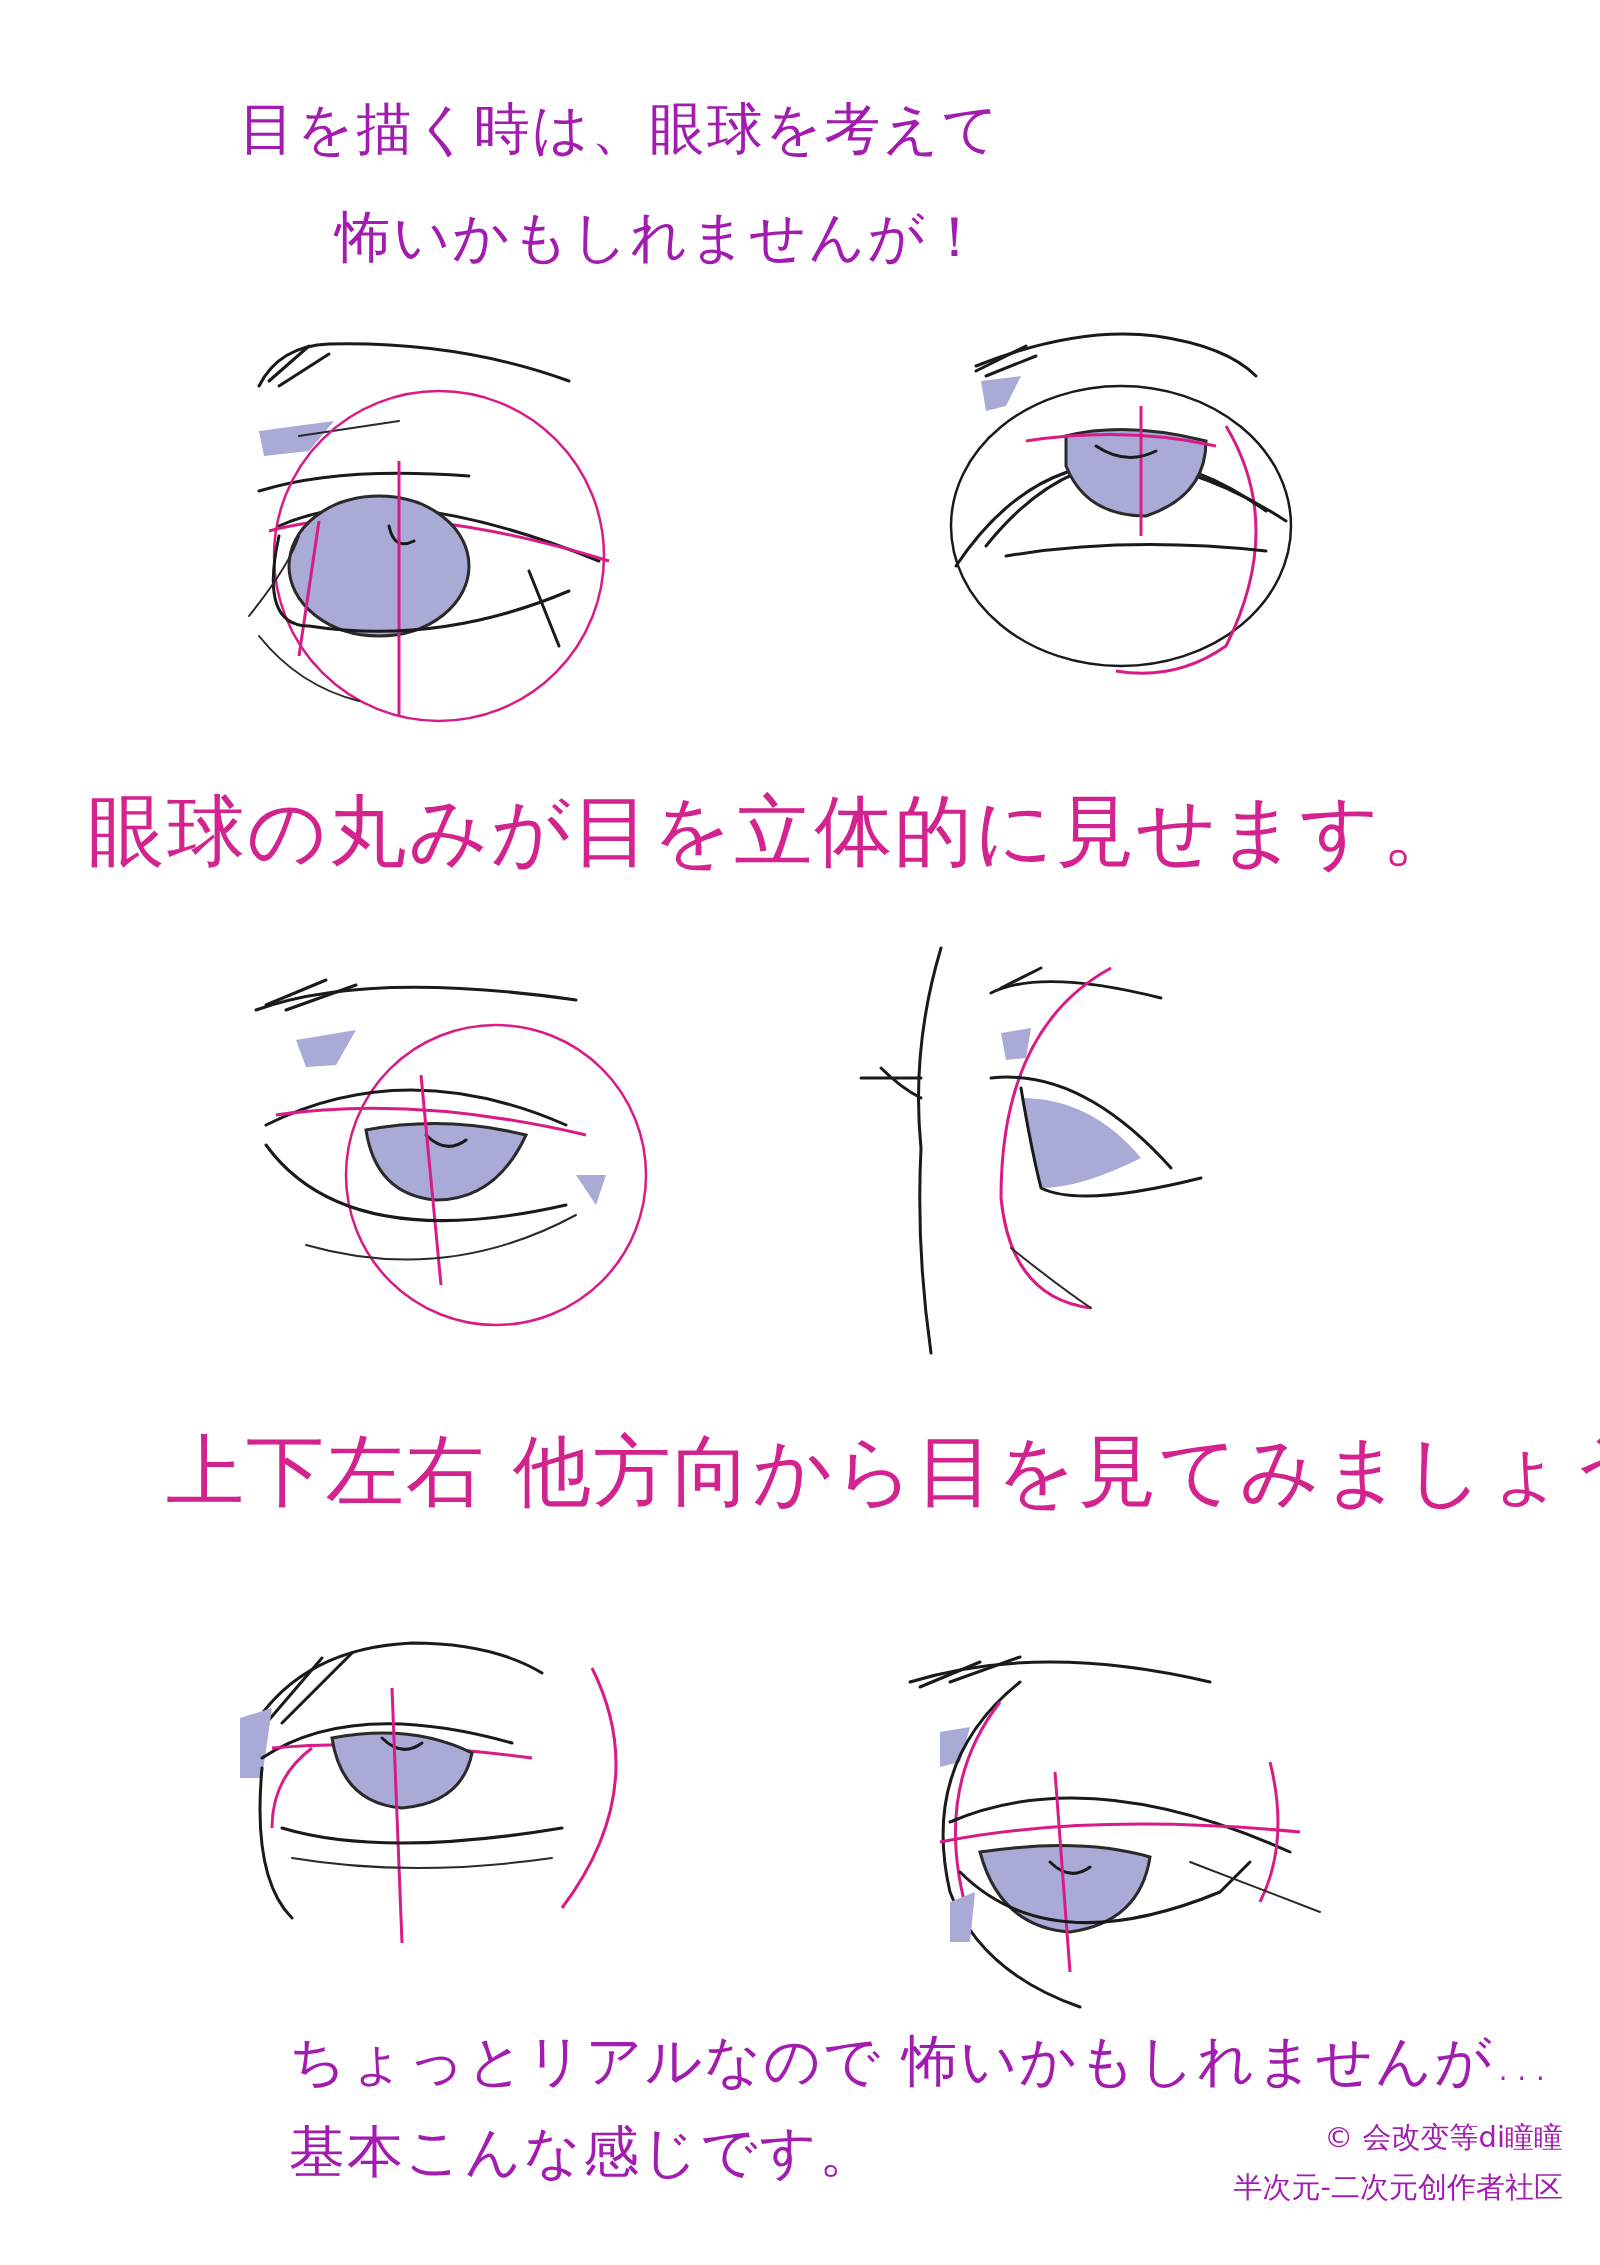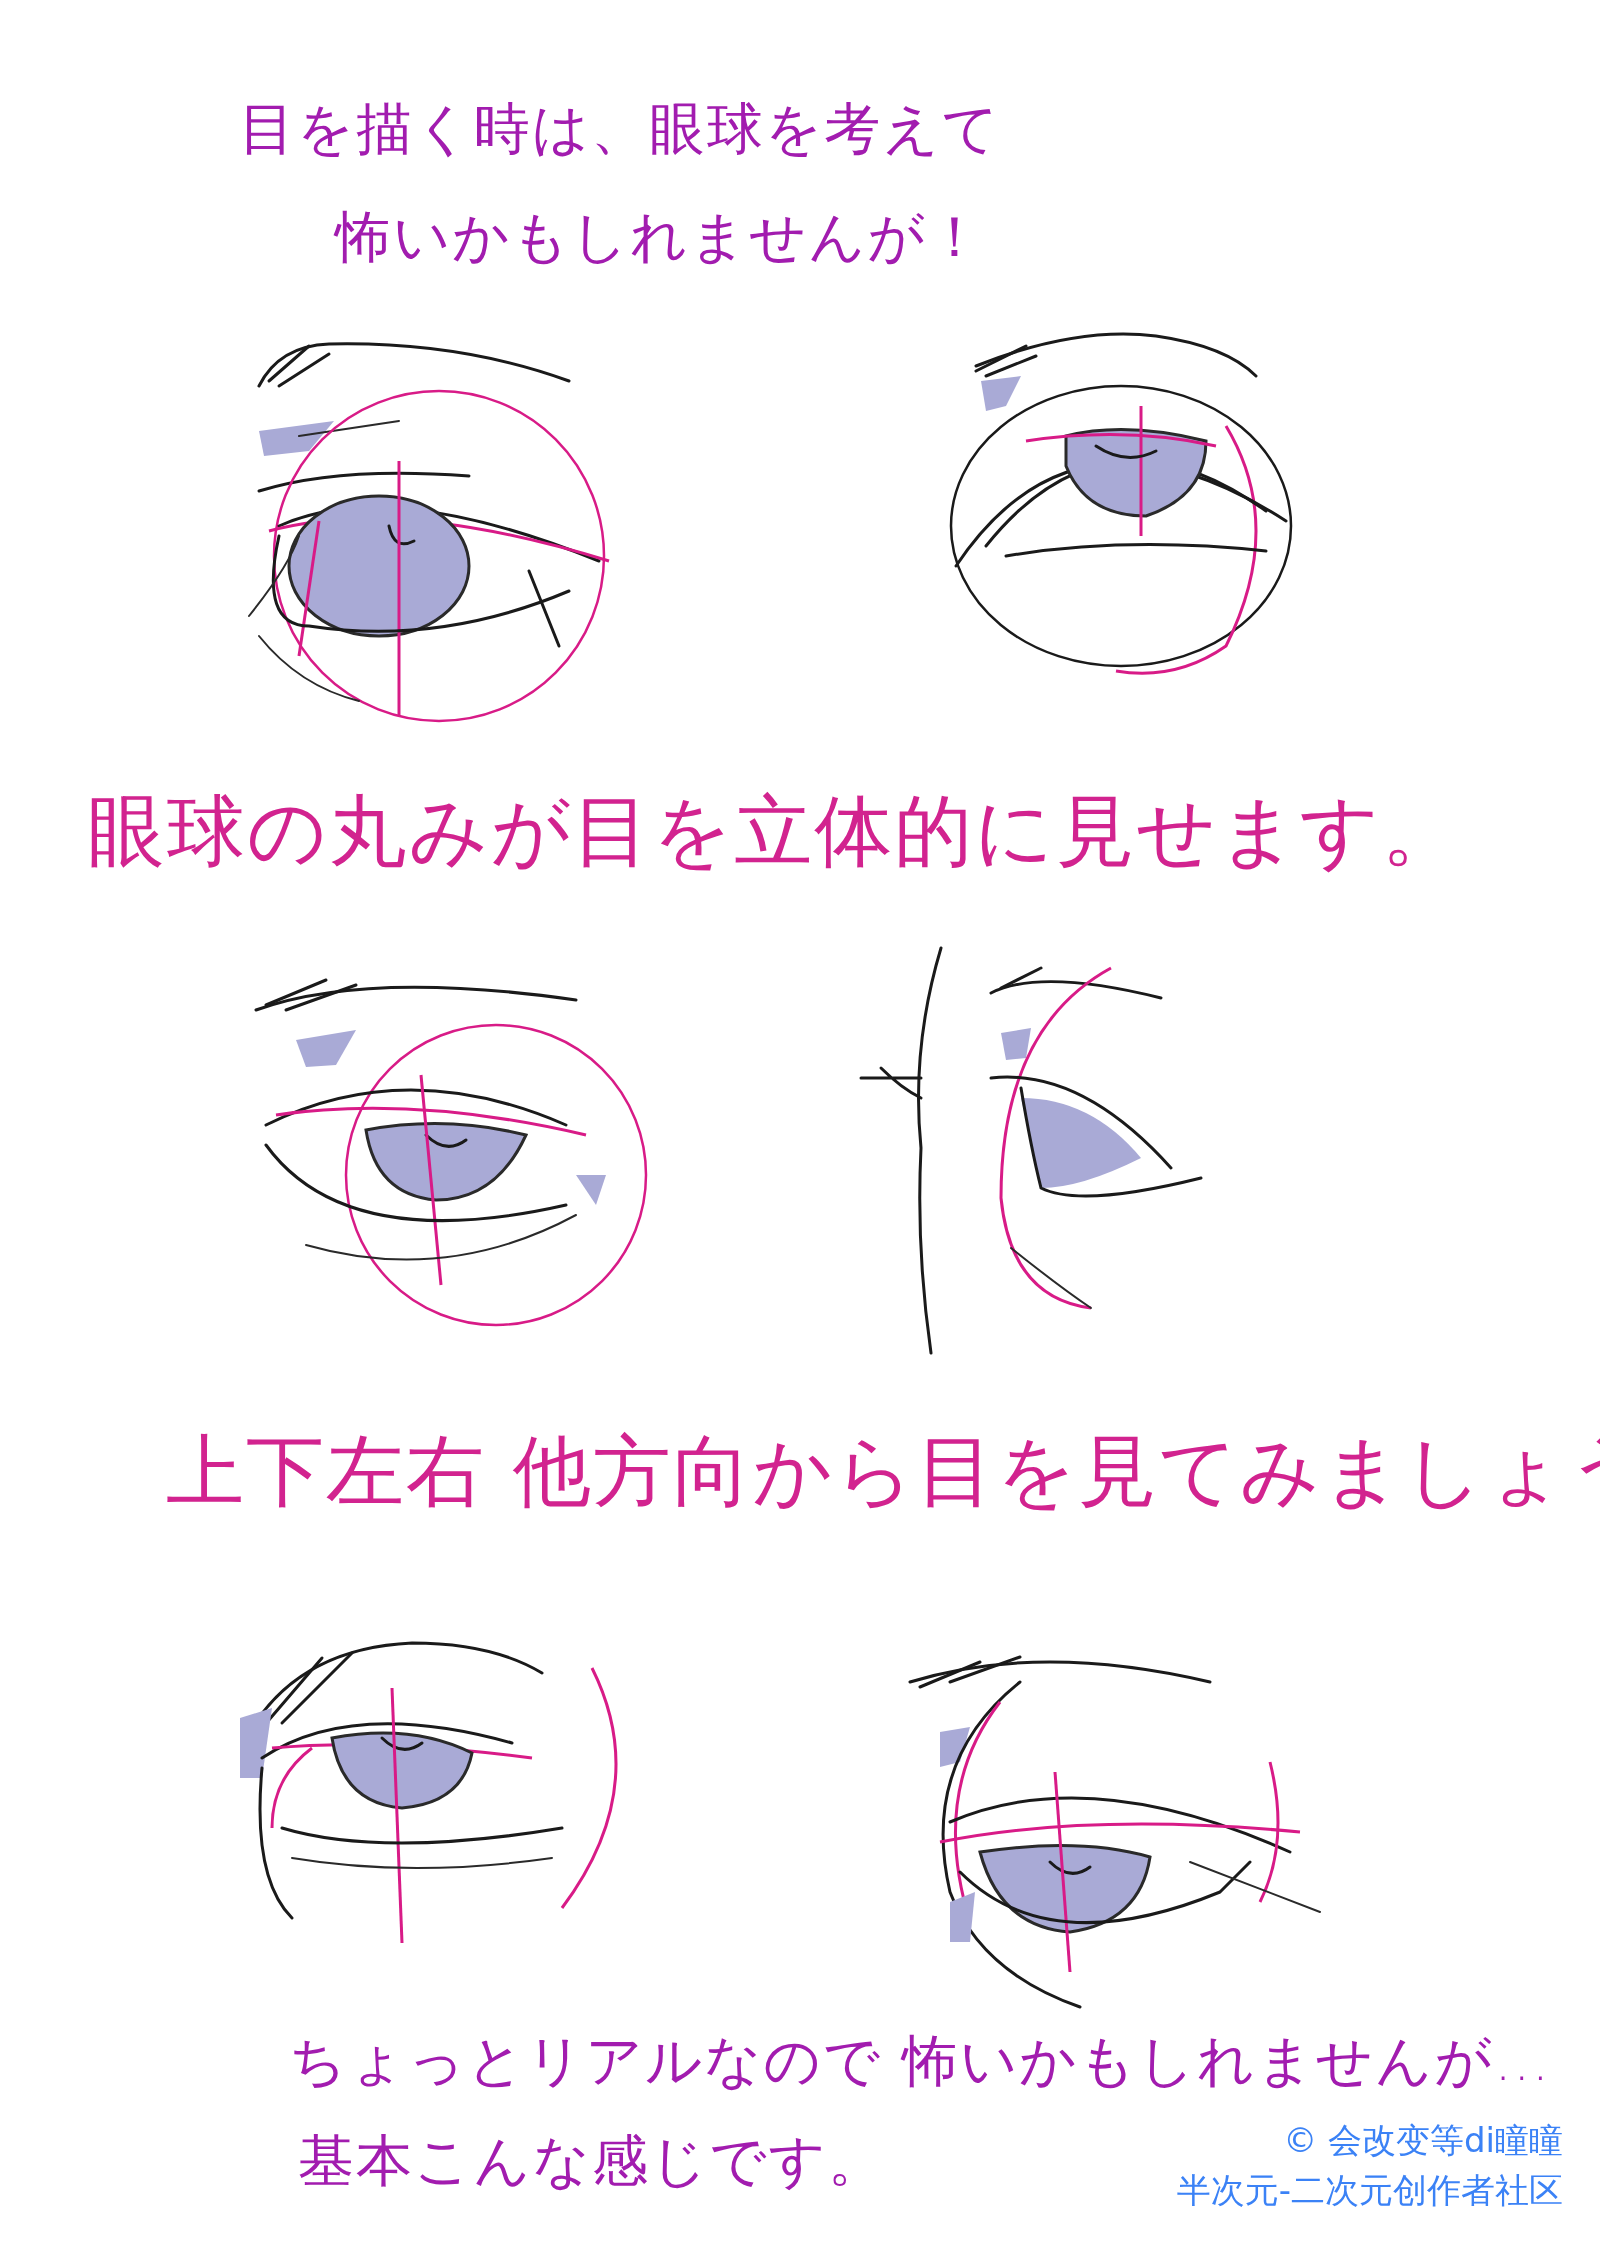--- a/index.html
+++ b/index.html
@@ -4,21 +4,21 @@
 <style>
   html, body { margin:0; padding:0; background:#ffffff; }
   body { width:1600px; height:2265px; position:relative; overflow:hidden;
          font-family:"DejaVu Sans", sans-serif; }
   .caption { position:absolute; color:#d43aa8; font-family:"DejaVu Sans", sans-serif;
              white-space:nowrap; letter-spacing:2px; font-weight:300; }
   .cap-small { font-size:56px; color:#a21caf; }
   .cap-big { font-size:78px; color:#d2238f; }
   .eye { position:absolute; }
   .eye svg { width:100%; height:100%; overflow:visible; }
-  .wm { position:absolute; right:37px; color:#3b82f6; font-size:34px; white-space:nowrap;
+  .wm { position:absolute; right:37px; color:#a21caf; font-size:29px; white-space:nowrap;
         font-family:"DejaVu Sans", sans-serif; text-align:left; }
   .ink { fill:none; stroke:#1a1a1a; stroke-width:3; stroke-linecap:round; }
   .ink2 { fill:none; stroke:#2a2a2a; stroke-width:2; stroke-linecap:round; }
   .guide { fill:none; stroke:#d81b87; stroke-width:3; }
   .iris { fill:#a9aad6; stroke:#2a2a2a; stroke-width:3; }
   .shade { fill:#a9aad6; }
 </style>
 </head>
 <body>
 
@@ -128,16 +128,16 @@
     <path class="iris" d="M90 210 Q190 195 260 215 Q250 280 180 290 Q110 285 90 210 Z"></path>
     <path class="ink" d="M160 220 Q180 240 200 225"></path>
     <path class="guide" d="M165 130 L180 330"></path>
     <path class="ink" d="M70 230 Q160 320 330 250 L360 220"></path>
     <path class="shade" d="M60 260 L85 250 L80 300 L60 300 Z"></path>
     <path class="ink2" d="M300 220 L430 270"></path>
   </svg>
 </div>
 
 <div class="caption cap-small" style="left:289px; top:2010px;margin-top:14px;">ちょっとリアルなので 怖いかもしれませんが…</div>
-<div class="caption cap-small" style="left:298px; top:2115px;margin-top:9px;">基本こんな感じです。</div>
+<div class="caption cap-small" style="left:289px; top:2115px;">基本こんな感じです。</div>
 
 <div class="wm" style="top:2118px;">© 会改变等di瞳瞳</div>
 <div class="wm" style="top:2168px;">半次元-二次元创作者社区</div>
 
 </body></html>

